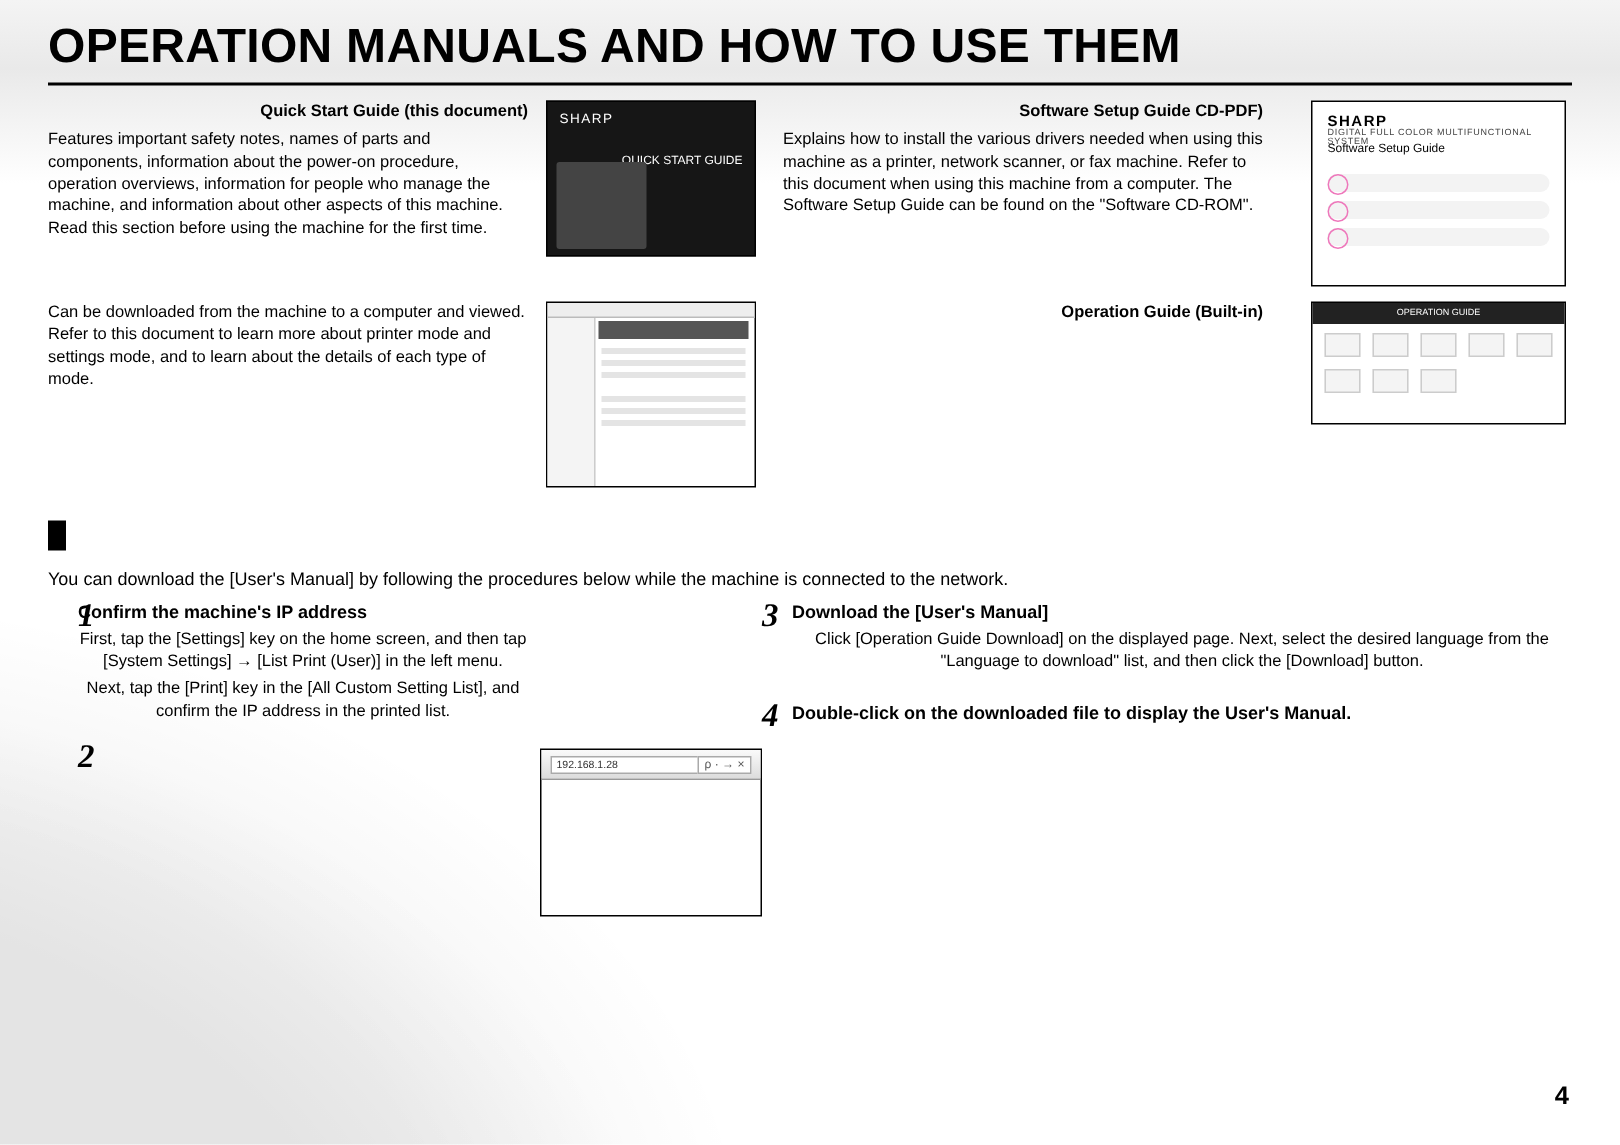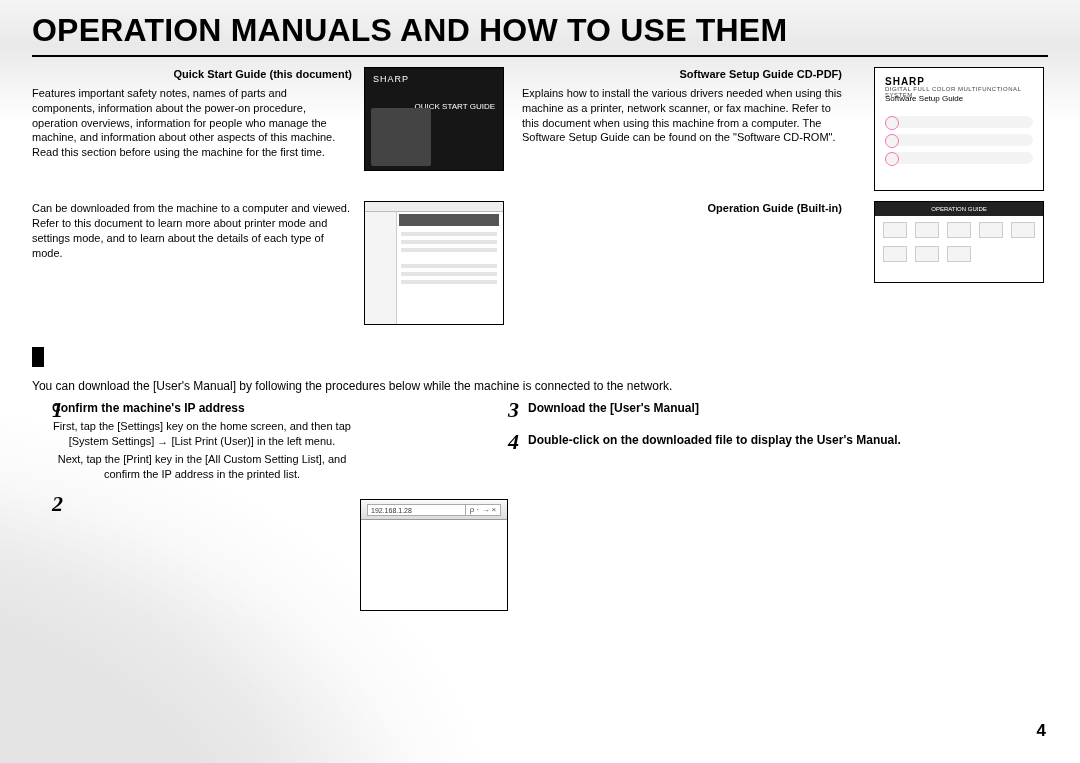--- a/index.html
+++ b/index.html
@@ -161,20 +161,23 @@
           <div class="addr">192.168.1.28</div>
           <div class="ctrl">ρ  ·  →  ×</div>
         </div>
       </div>
     </div>
 
     <div>
       <div class="step">
         <div class="num">3</div>
         <div class="head">Download the [User's Manual]</div>
+        <div class="body">
+          <p>Click [Operation Guide Download] on the displayed page. Next, select the desired language from the "Language to download" list, and then click the [Download] button.</p>
+        </div>
       </div>
       <div class="step" style="margin-top:18px;">
         <div class="num">4</div>
         <div class="head">Double-click on the downloaded file to display the User's Manual.</div>
       </div>
     </div>
   </div>
 
   <div class="pagenum">4</div>
 </div>

